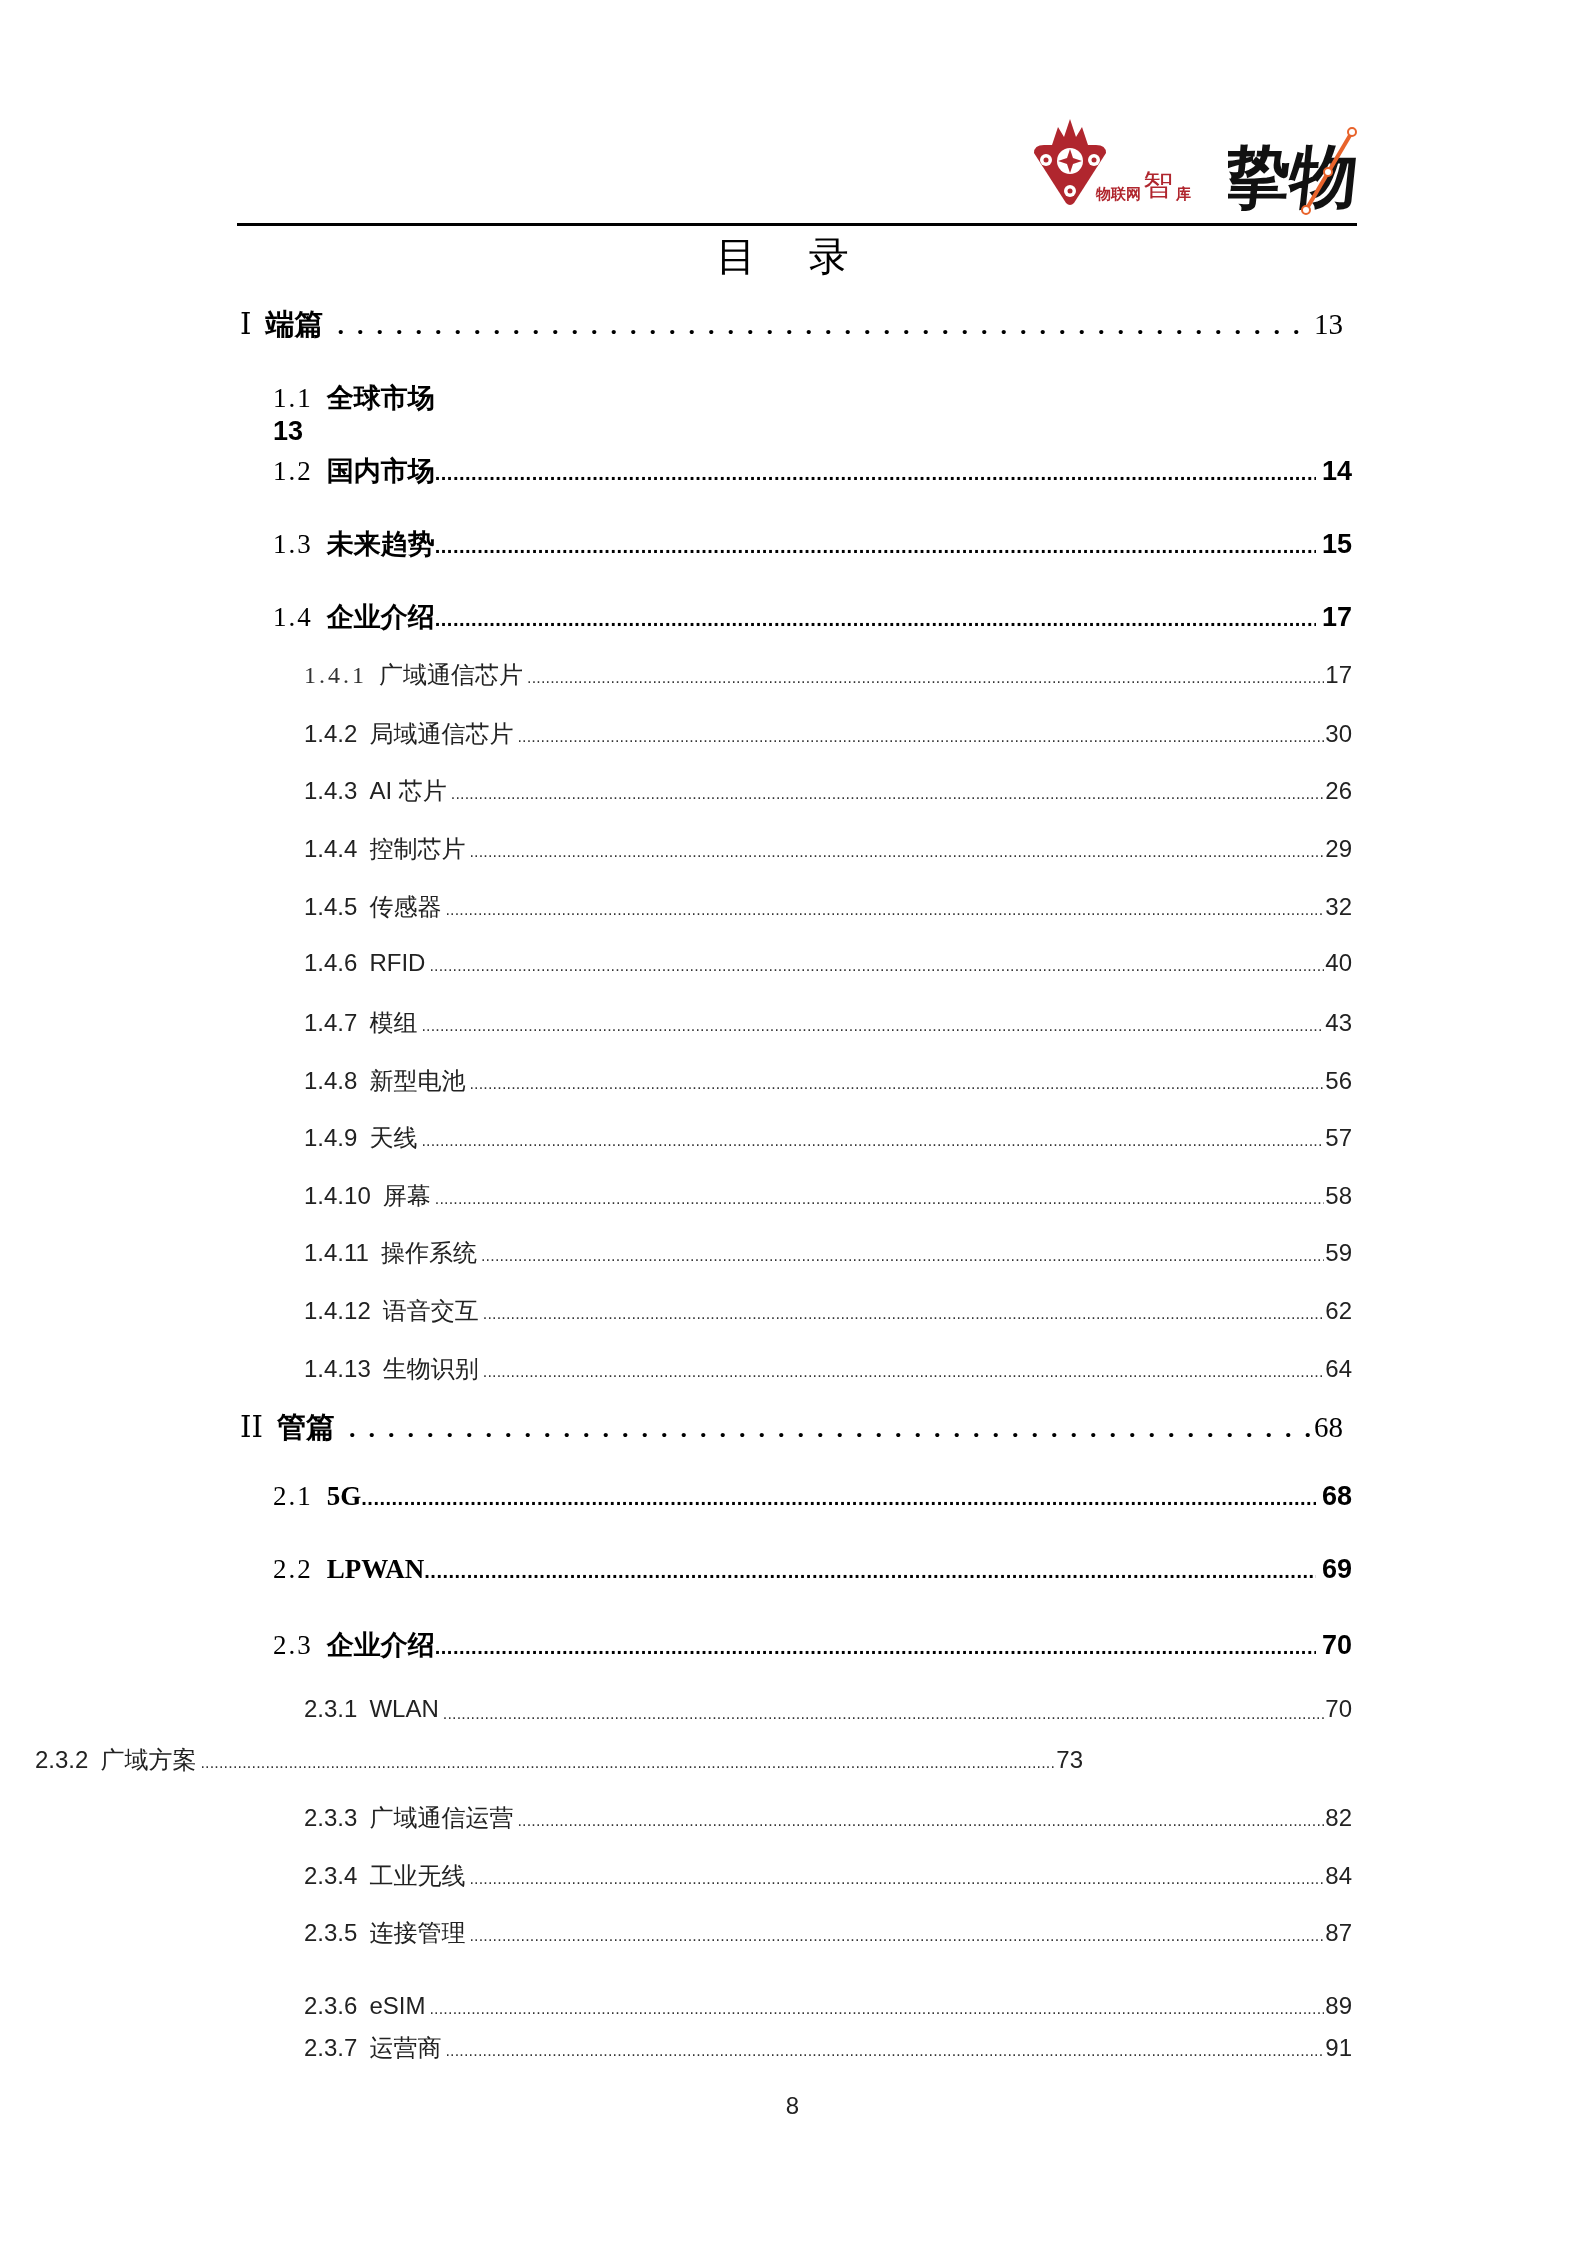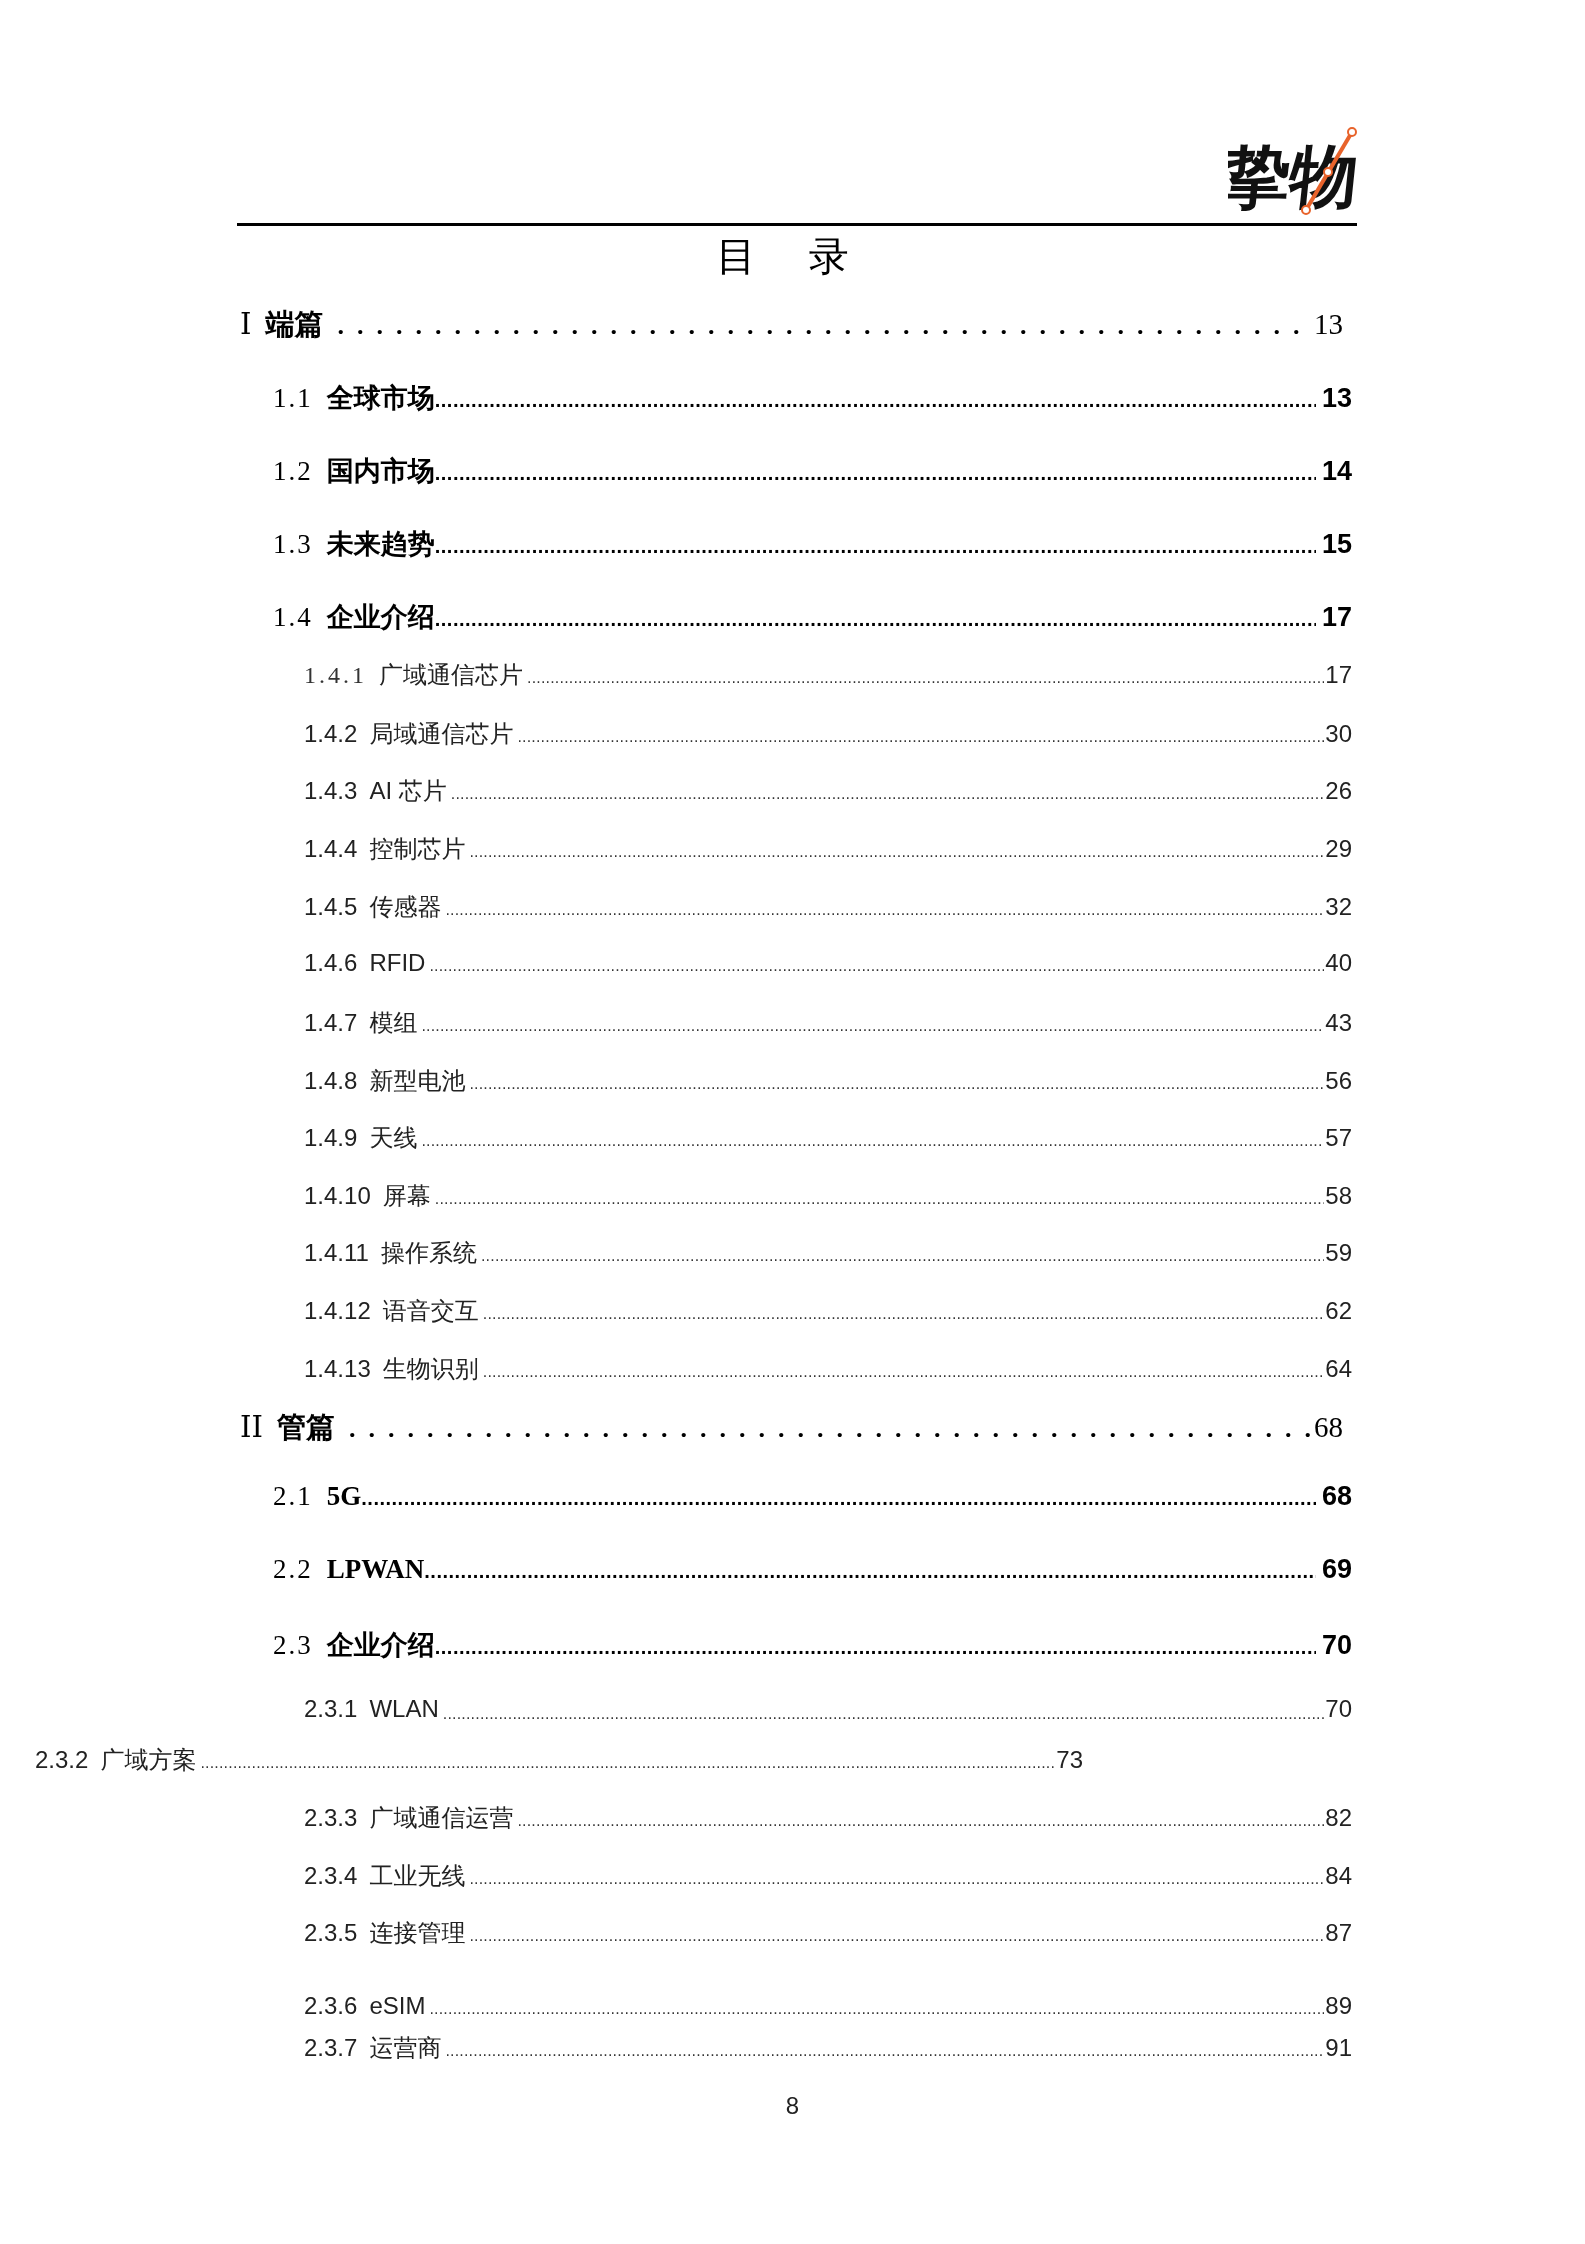--- a/index.html
+++ b/index.html
@@ -42,20 +42,39 @@
   .lvl3 .page-num { font-family: "Liberation Sans", sans-serif; font-size: 24px; }
 
   .footer-page { position: absolute; left: 0; width: 1585px; top: 2092px; text-align: center;
     font-family: "Liberation Sans", sans-serif; font-size: 24px; color: #222; }
 </style>
 </head>
 <body>
 
 <div class="page">
 
+  <div class="logo-zhiku">
+    <svg width="175" height="90" viewBox="0 0 175 90">
+
+      <polygon points="22,30 28,12 34,22 40,4 46,22 52,12 58,30" fill="#b0262e"></polygon>
+
+      <path d="M4,38 Q4,30 14,30 L66,30 Q76,30 76,38 L44,88 Q40,92 36,88 Z" fill="#b0262e"></path>
+      <circle cx="16" cy="45" r="6" fill="#fff"></circle>
+        <circle cx="16" cy="45" r="2.5" fill="#b0262e"></circle>
+      <circle cx="64" cy="45" r="6" fill="#fff"></circle>
+        <circle cx="64" cy="45" r="2.5" fill="#b0262e"></circle>
+      <circle cx="40" cy="76" r="6" fill="#fff"></circle>
+        <circle cx="40" cy="76" r="2.5" fill="#b0262e"></circle>
+      <circle cx="40" cy="46" r="13" fill="#fff"></circle>
+      <path d="M40,34 L44,46 L40,58 L36,46 Z M28,46 L40,42 L52,46 L40,50 Z" fill="#b0262e"></path>
+      <text x="66" y="84" font-family="Liberation Sans, sans-serif" font-size="15" font-weight="bold" fill="#b0262e">物联网</text>
+      <text x="113" y="80" font-family="Liberation Serif, serif" font-size="30" fill="#b0262e">智</text>
+      <text x="146" y="84" font-family="Liberation Sans, sans-serif" font-size="15" font-weight="bold" fill="#b0262e">库</text>
+    </svg>
+  </div>
 
   <div class="logo-zhiwu">
     <svg width="132" height="100" viewBox="0 0 132 100">
       <text x="0" y="78" font-family="DejaVu Serif, serif" font-size="68" font-weight="bold" fill="#111" transform="skewX(-6)">挚物</text>
       <line x1="78" y1="88" x2="124" y2="10" stroke="#e8632b" stroke-width="4"></line>
       <circle cx="124" cy="10" r="4" fill="#fff" stroke="#e8632b" stroke-width="2"></circle>
       <circle cx="100" cy="50" r="4" fill="#fff" stroke="#e8632b" stroke-width="2"></circle>
       <circle cx="78" cy="88" r="4" fill="#fff" stroke="#e8632b" stroke-width="2"></circle>
     </svg>
   </div>
@@ -63,21 +82,21 @@
   <div class="header-rule"></div>
 
   <div class="toc-title">目 录</div>
 
   <div id="toc-list">
       <div class="toc-row lvl1" style="top: 305px;">
         <span class="label"><span class="roman">I</span><span>端篇</span></span>
         <span class="leader">................................................................................................................................................................................................................................................................................................................................................................................................................</span>
         <span class="page-num">13</span>
       </div>
-      <div class="toc-row lvl2" style="top: 380px;">
+      <div class="toc-row lvl2" style="top: 380px; flex-direction: column;">
         <span class="label"><span class="num">1.1</span><span>全球市场</span></span>
         <span class="leader">................................................................................................................................................................................................................................................................................................................................................................................................................</span>
         <span class="page-num">13</span>
       </div>
       <div class="toc-row lvl2" style="top: 453px;">
         <span class="label"><span class="num">1.2</span><span>国内市场</span></span>
         <span class="leader">................................................................................................................................................................................................................................................................................................................................................................................................................</span>
         <span class="page-num">14</span>
       </div>
       <div class="toc-row lvl2" style="top: 526px;">

